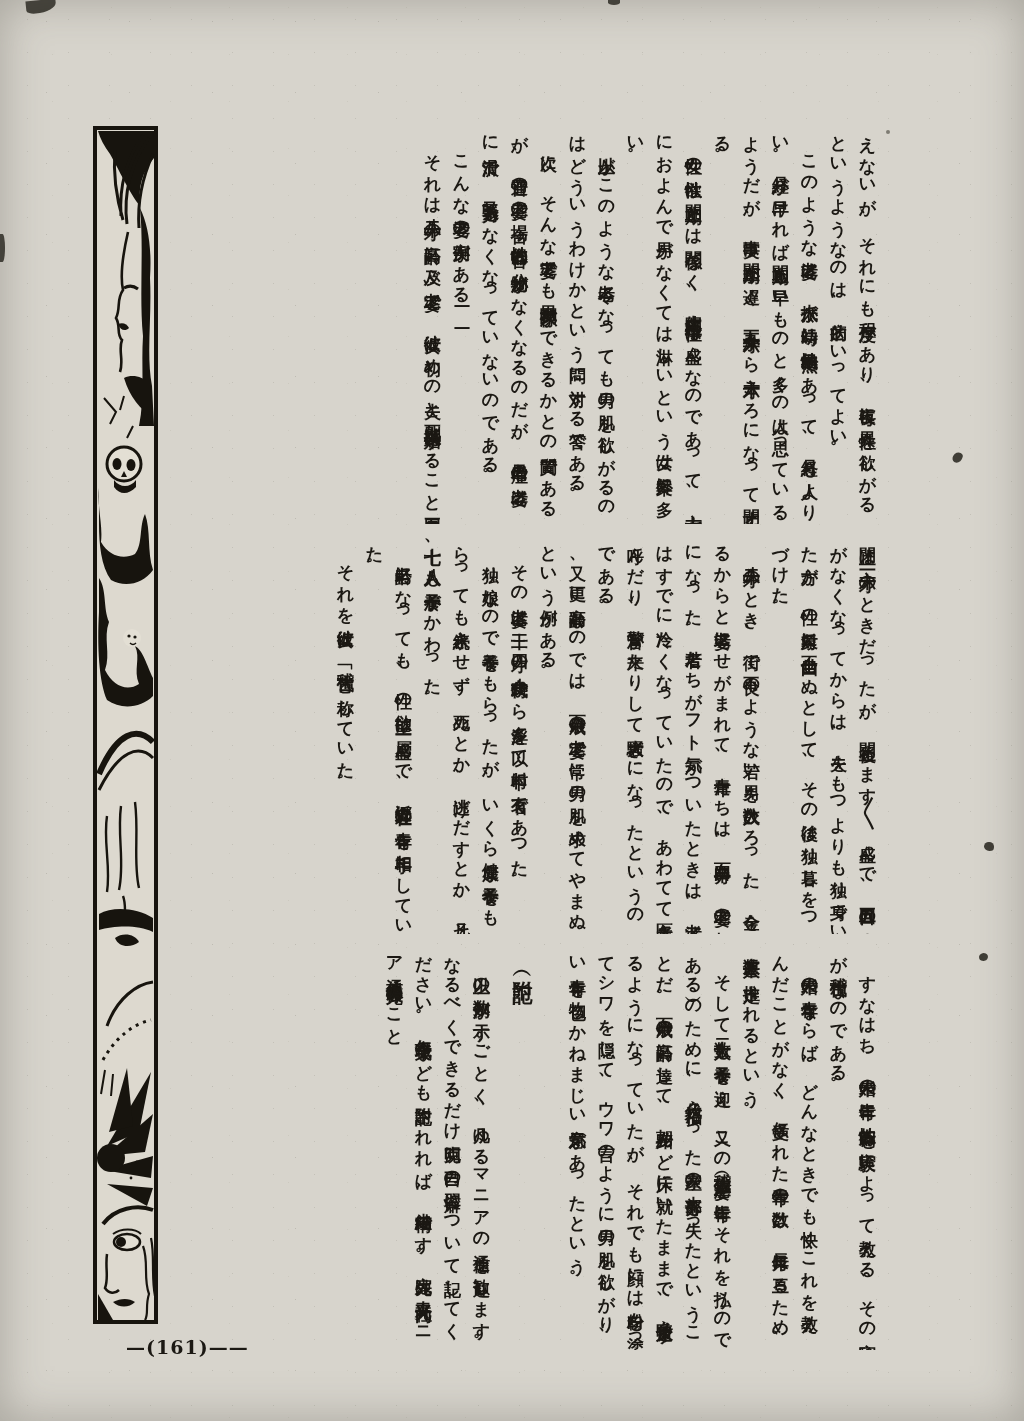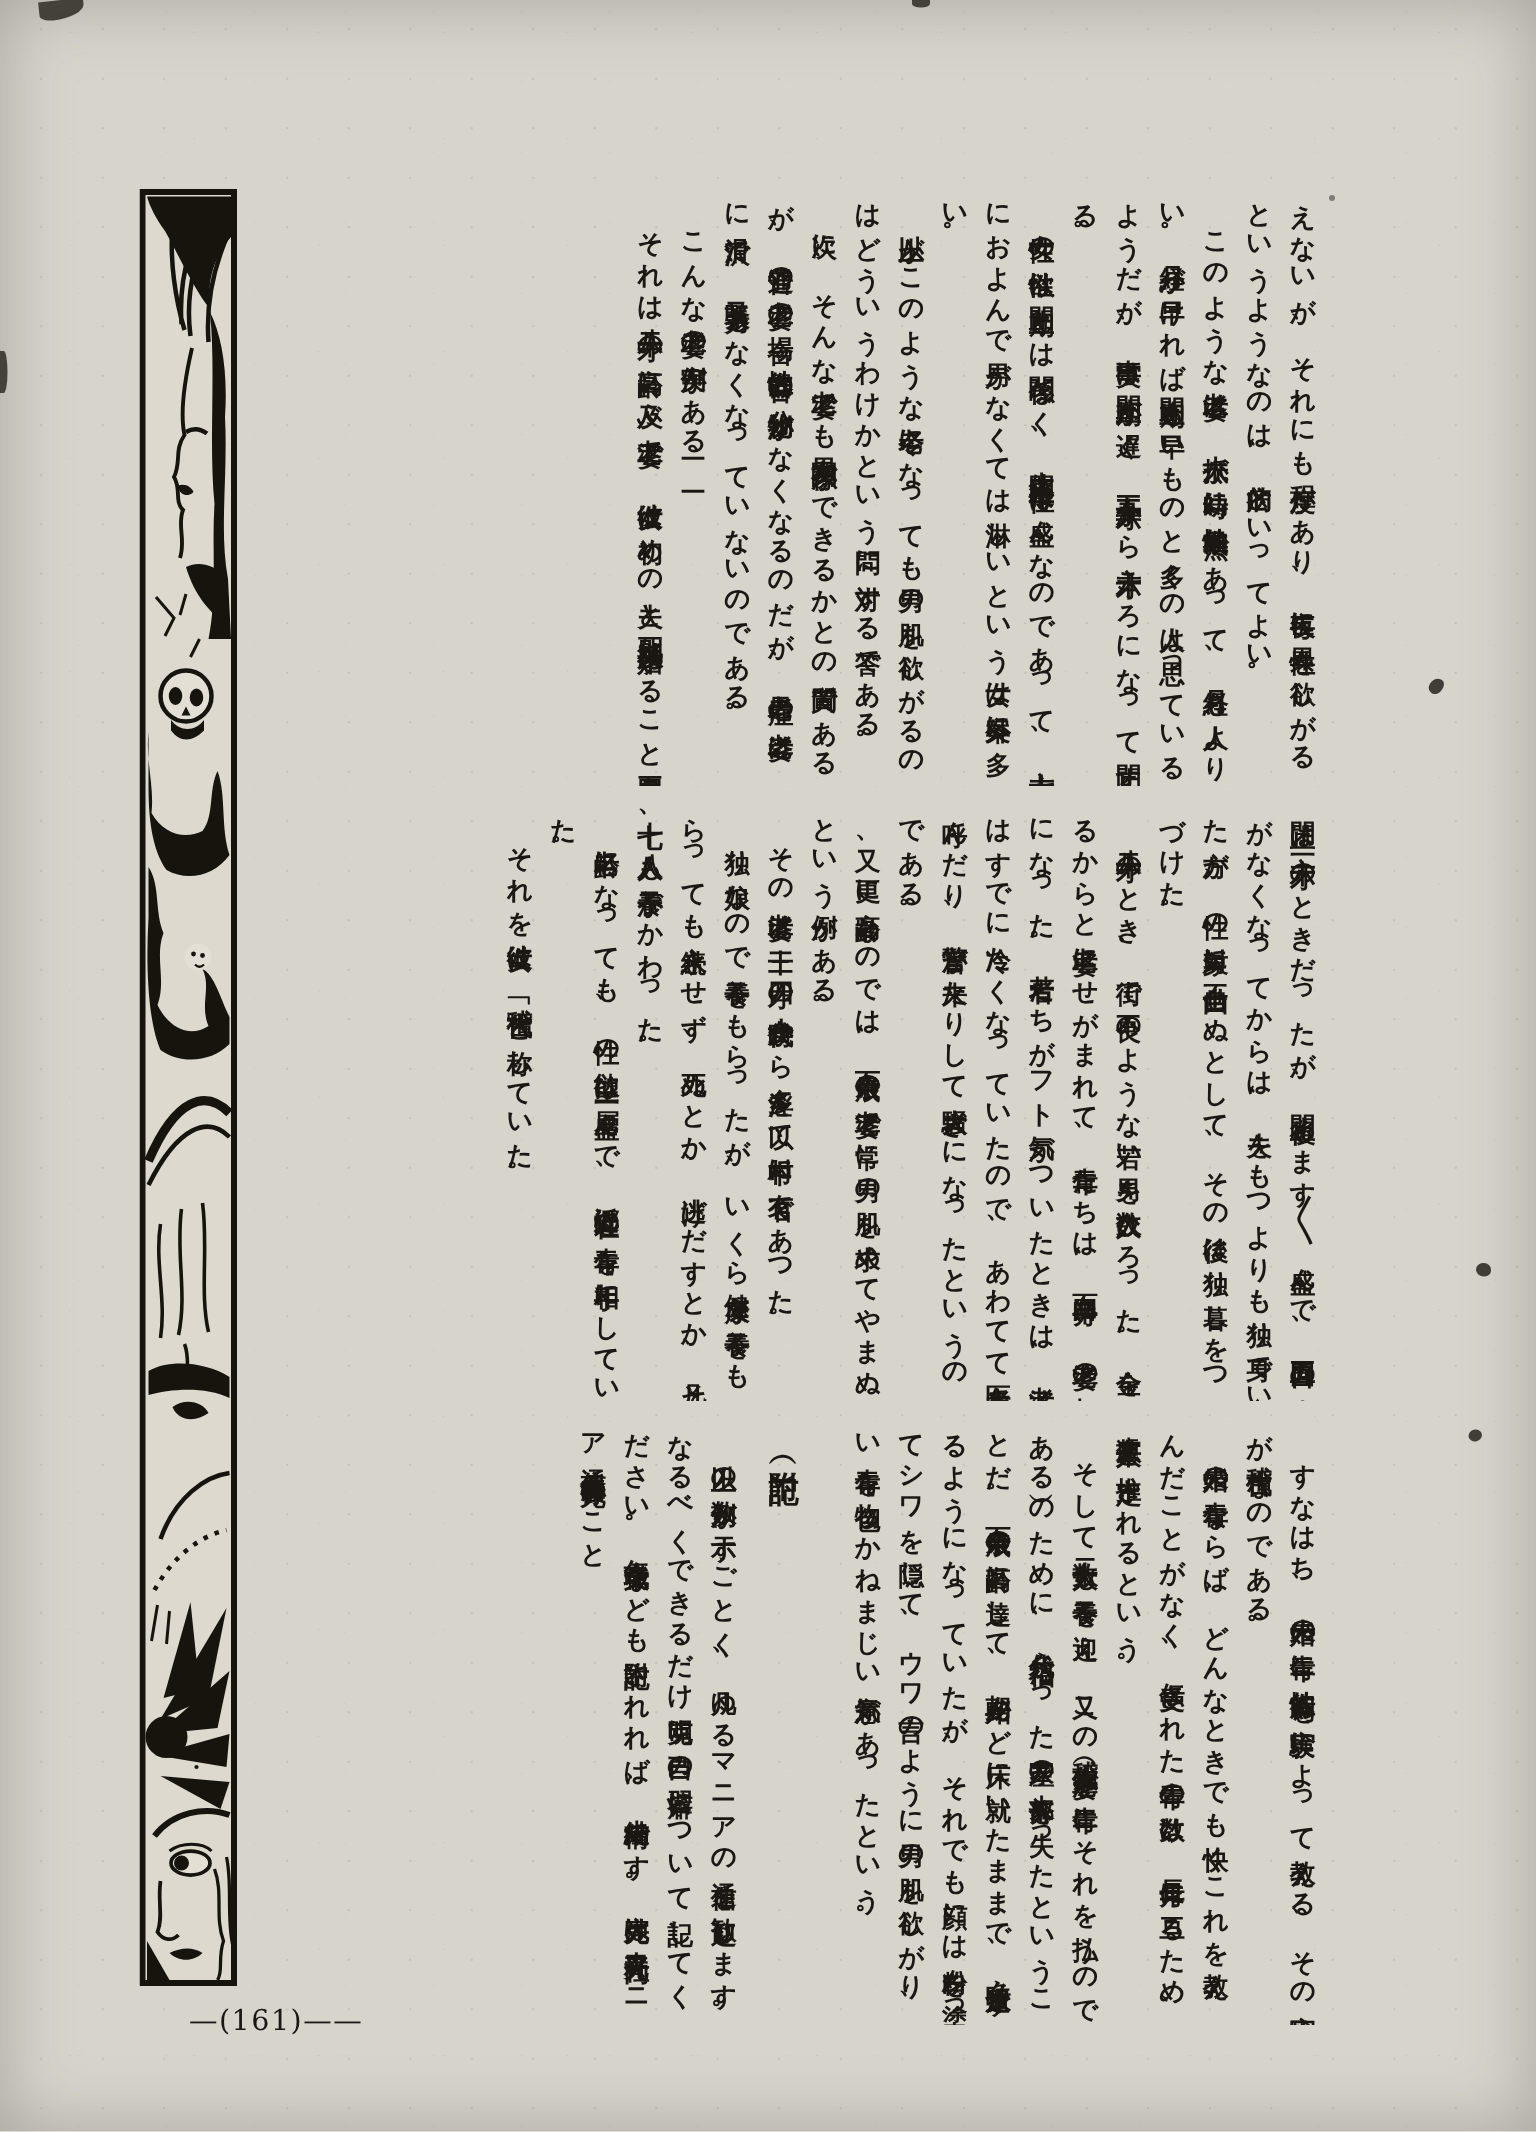--- a/index.html
+++ b/index.html
@@ -40,21 +40,21 @@
   .appendix-heading {
     font-size:20px; font-weight:bold; letter-spacing:2px;
     text-indent:58px;
     margin-block-start:26px; margin-block-end:12px;
   }
 
   .illus { position:absolute; left:93px; top:126px; width:66px; height:1198px; }
 
   .page-number {
     position:absolute; left:126px; top:1336px;
-    font-size:19px; font-weight:normal; letter-spacing:1px;
+    font-size:19px; font-weight:bold; letter-spacing:1px;
     font-family:"DejaVu Serif","Liberation Serif",serif;
   }
 
   .speck { position:absolute; background:#26231c; border-radius:50%; opacity:.85; }
   .speck.s1 { left:953px; top:452px;  width:9px;  height:11px; transform:rotate(28deg); border-radius:60% 40% 55% 45%; }
   .speck.s2 { left:984px; top:842px;  width:10px; height:9px;  border-radius:50% 50% 45% 55%; }
   .speck.s3 { left:979px; top:953px;  width:9px;  height:8px;  transform:rotate(-15deg); }
   .speck.s4 { left:26px;  top:0;      width:30px; height:13px; border-radius:0 0 70% 30%; transform:rotate(-6deg); }
   .speck.s5 { left:608px; top:0;      width:12px; height:5px;  border-radius:0 0 50% 50%; }
   .speck.s6 { left:0;     top:234px;  width:5px;  height:28px; border-radius:0 60% 60% 0; }

